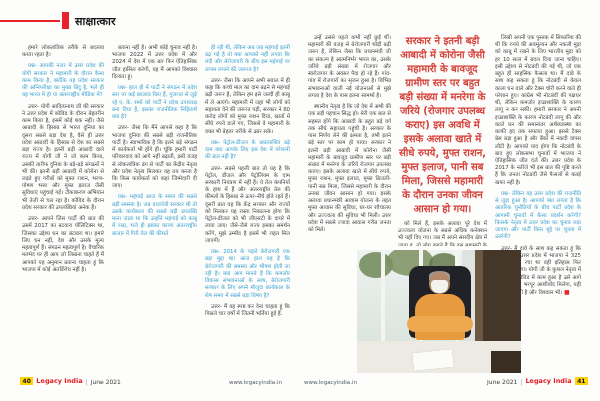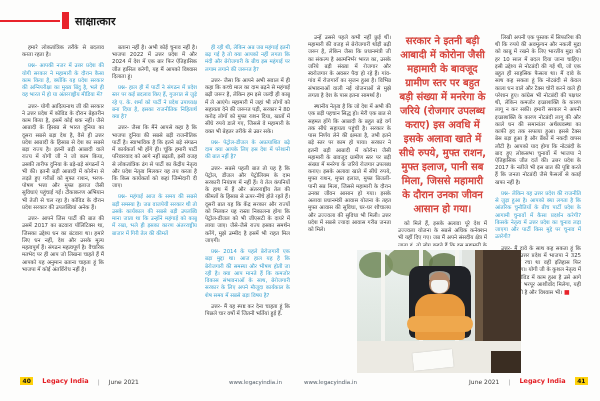--- a/index.html
+++ b/index.html
@@ -36,21 +36,21 @@
   .ph-body { position:absolute; left:58px; top:44px; width:50px; height:46px; background:#e89a3e; border-radius:16px 16px 4px 4px; }
   .ph-arm { position:absolute; left:50px; top:66px; width:66px; height:16px; background:#efa84d; border-radius:8px; }
   .ph-head { position:absolute; left:72px; top:22px; width:21px; height:22px; background:#b58a6b; border-radius:50% 50% 45% 45%; }
   .ph-hair { position:absolute; left:72px; top:21px; width:21px; height:9px; background:#9b9b94; border-radius:50% 50% 0 0; }
   .ph-mask { position:absolute; left:74px; top:30px; width:17px; height:13px; background:#f2f2ef; border-radius:4px 4px 7px 7px; }
   .ph-desk { position:absolute; left:0; bottom:0; width:100%; height:26%; background:#eceae3; }
   .ph-paper { position:absolute; left:56px; bottom:4px; width:40px; height:18px; background:#fbfbf8; transform:rotate(-6deg); box-shadow:0 0 1px rgba(0,0,0,.25); }
   .ph-drawer { position:absolute; right:0; bottom:0; width:30px; height:22px; background:#3a2d22; }
 
   
-  .footer { position:absolute; top:377px; display:flex; align-items:center; gap:9px; white-space:nowrap;text-align:center; }
+  .footer { position:absolute; top:377px; display:flex; align-items:center; gap:3px; white-space:nowrap;text-align:center; }
   .footer-left { left:20px; }
   .footer-right { right:12px; }
   .badge { background:#ffd20a; color:#141414; font-size:6px; font-weight:bold; padding:1px 2.5px; line-height:1; }
   .brand { color:#e31e24; font-weight:bold; font-size:6.5px; }
   .f-div { color:#999; font-size:6px; }
   .f-date { color:#3c3c3c; font-size:6px; }
   .site { position:absolute; top:379px; font-size:5.5px; color:#55606a; }
   .site-left { left:229px; }
   .site-right { left:304px; }
 </style>

